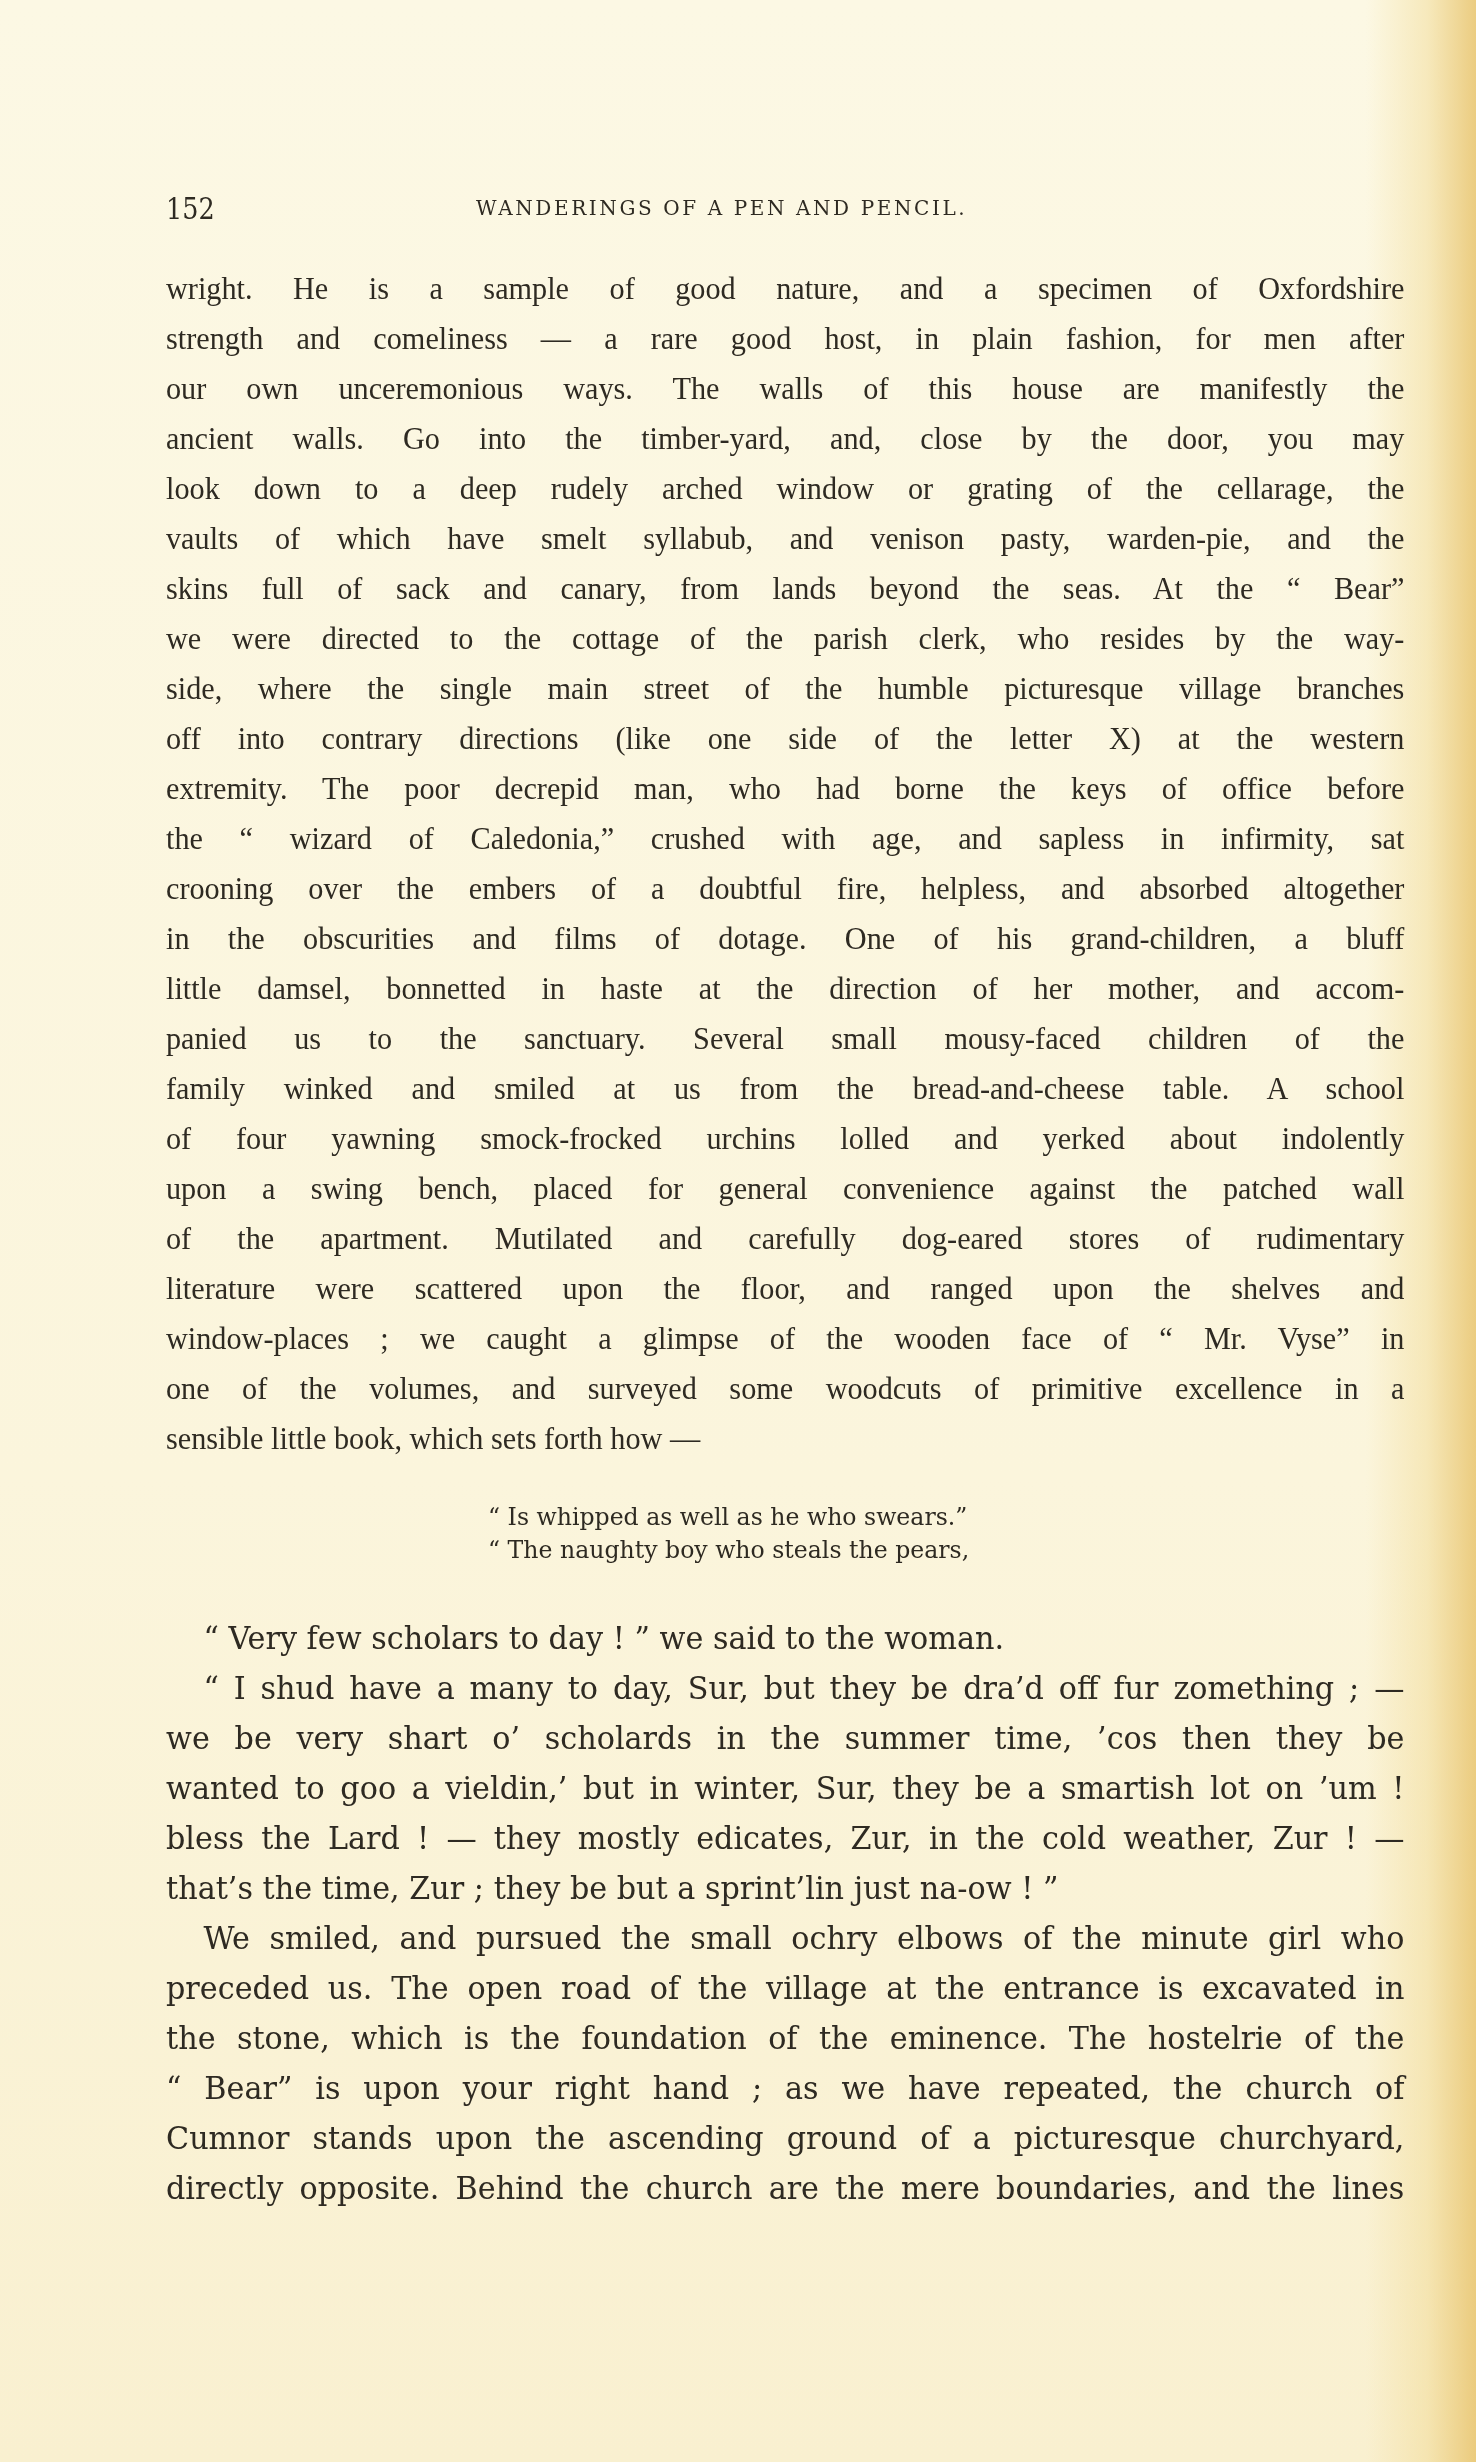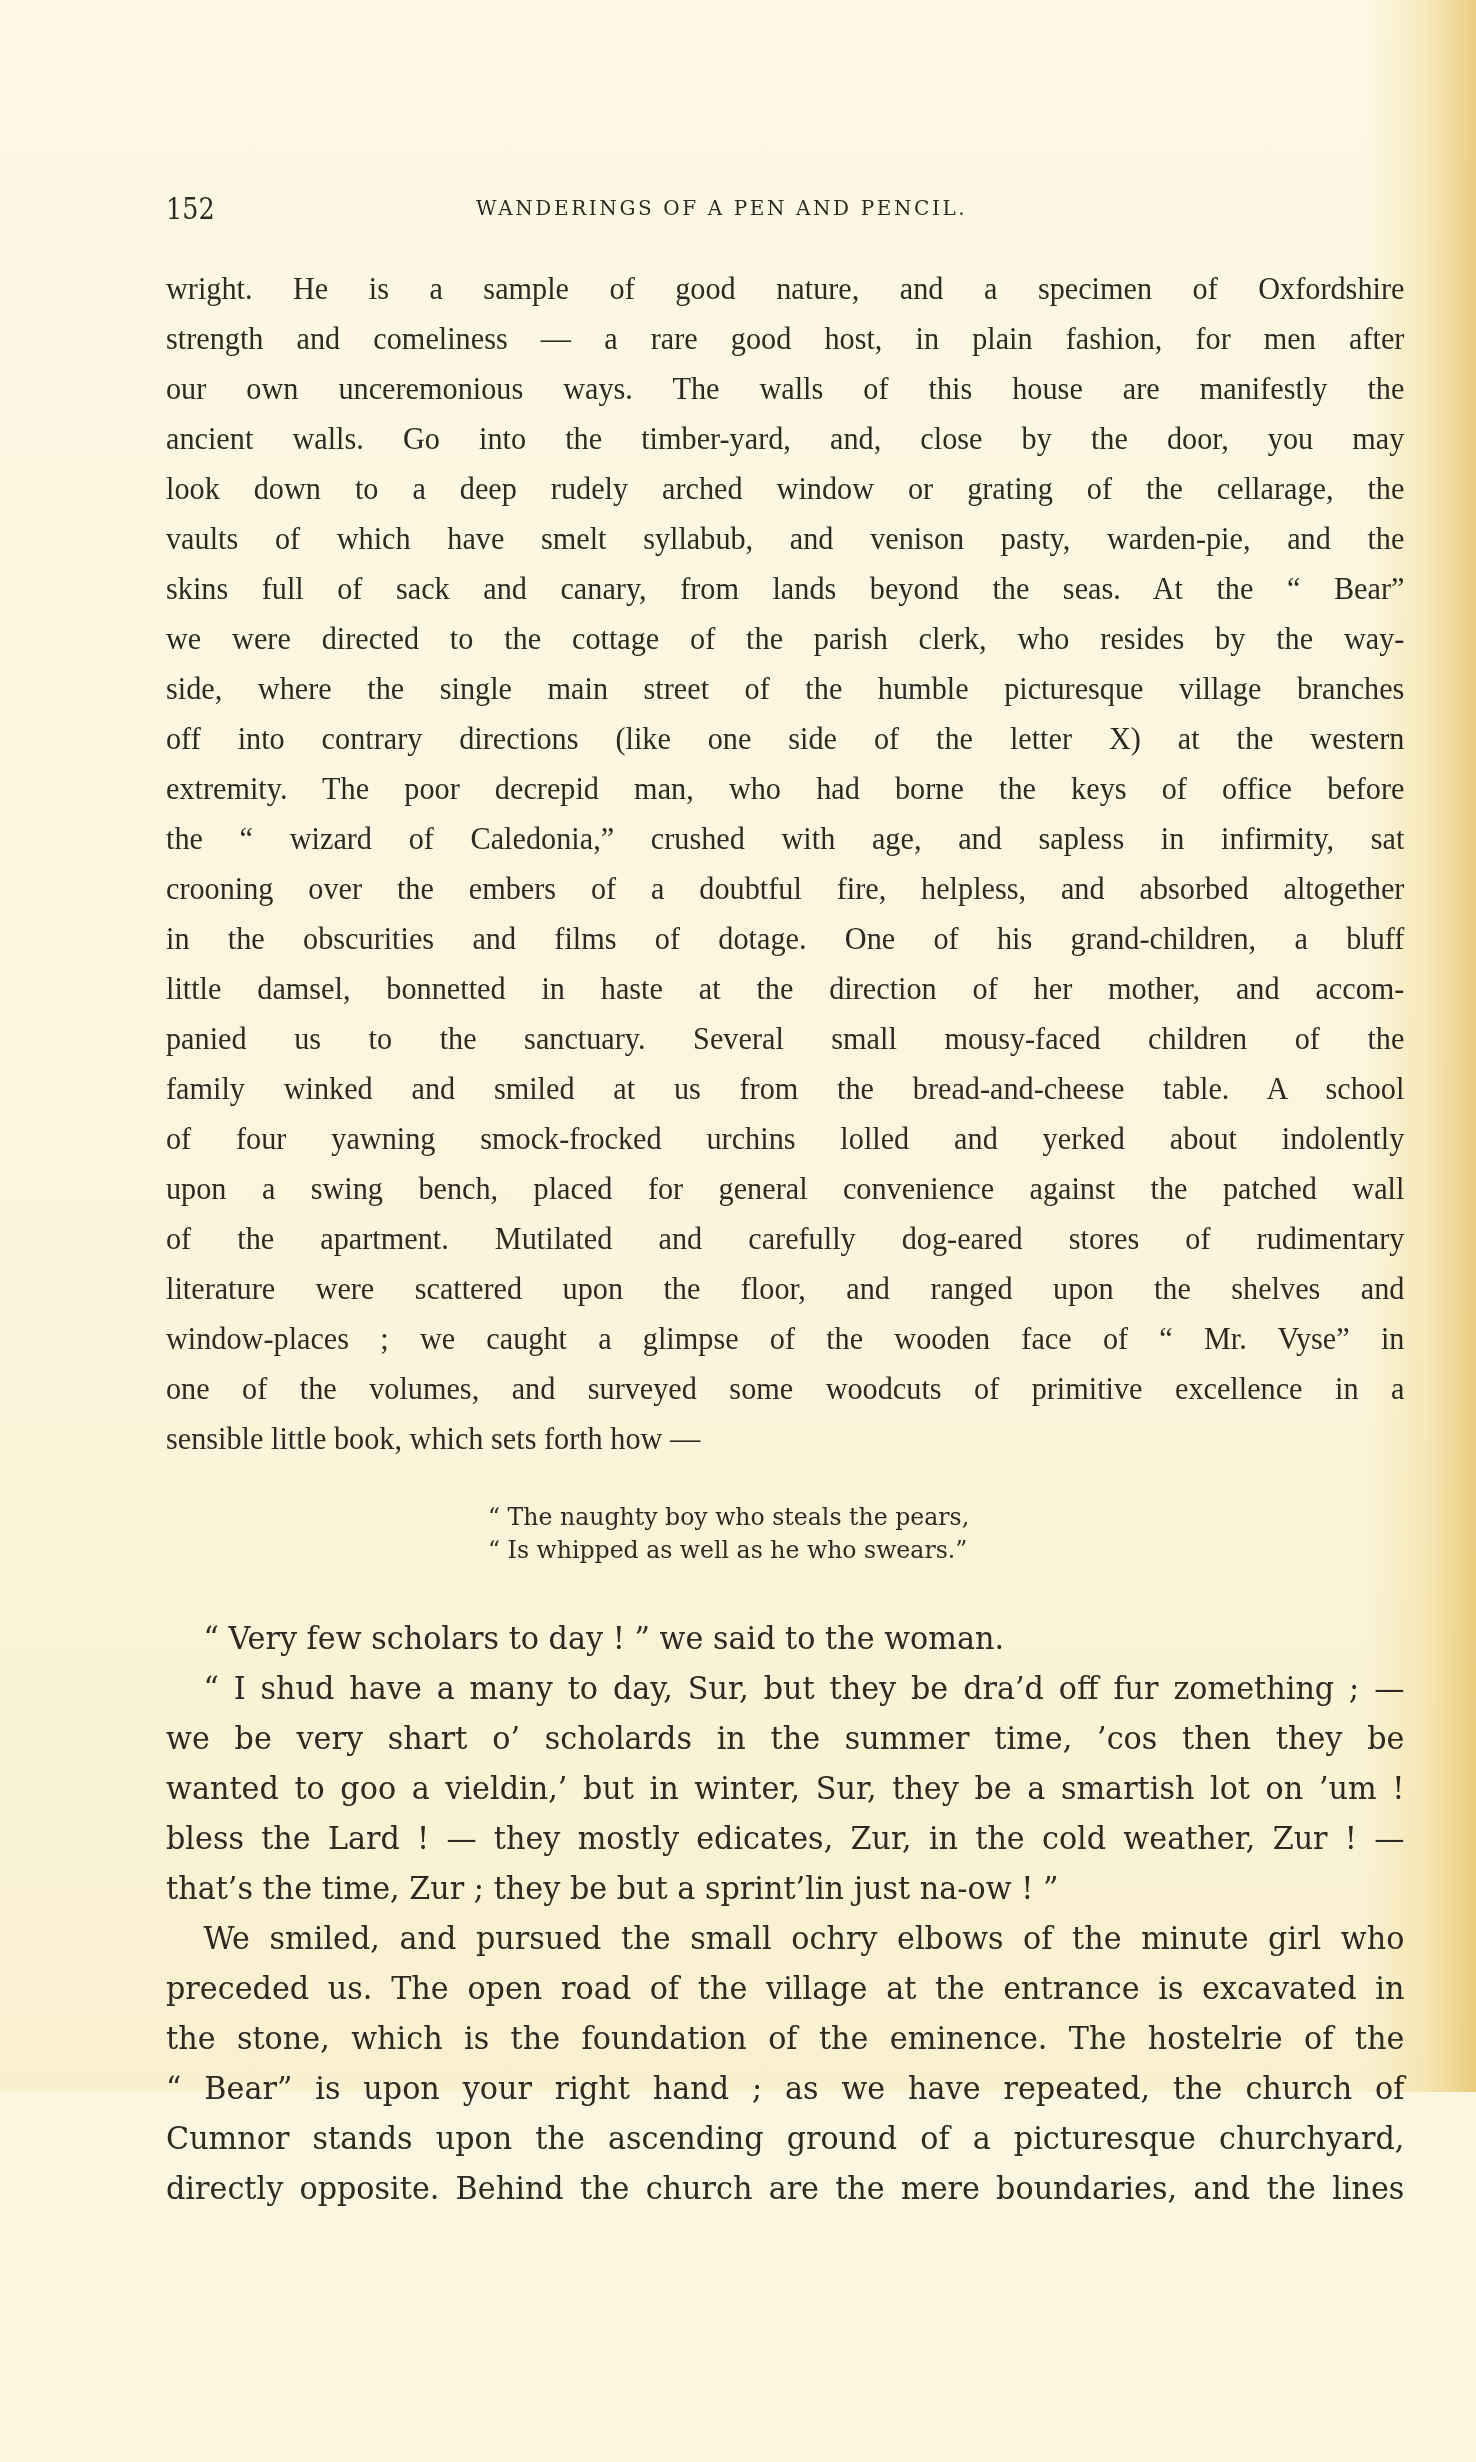--- a/index.html
+++ b/index.html
@@ -8,21 +8,21 @@
     }
     body {
       width: 1477px;
       height: 2462px;
       overflow: hidden;
       background: #fbf6df;
     }
     .page {
       position: relative;
       width: 1477px;
-      height: 2092px;
+      height: 2462px;
       background:
         linear-gradient(to right,
           rgba(255,255,255,0) 0px,
           rgba(255,255,255,0) 1366px,
           rgba(240,215,140,0.45) 1427px,
           rgba(232,196,110,0.85) 1477px),
         linear-gradient(to bottom, #fcf8e4 0%, #fbf5dc 60%, #f9f0d0 100%);
       font-family: "DejaVu Serif", "Liberation Serif", serif;
       color: #2e2a22;
     }
@@ -127,22 +127,22 @@
     <span class="line">of four yawning smock-frocked urchins lolled and yerked about indolently</span>
     <span class="line">upon a swing bench, placed for general convenience against the patched wall</span>
     <span class="line">of the apartment.  Mutilated and carefully dog-eared stores of rudimentary</span>
     <span class="line">literature were scattered upon the floor, and ranged upon the shelves and</span>
     <span class="line">window-places ; we caught a glimpse of the wooden face of “ Mr. Vyse” in</span>
     <span class="line">one of the volumes, and surveyed some woodcuts of primitive excellence in a</span>
     <span class="line last">sensible little book, which sets forth how —</span>
   </div>
 
   <div class="verse">
+    <span class="verse-line">“ Is whipped as well as he who swears.”</span>
     <span class="verse-line">“ The naughty boy who steals the pears,</span>
-    <span class="verse-line">“ Is whipped as well as he who swears.”</span>
   </div>
 
   <div class="body-text-2">
     <span class="line indent last">“ Very few scholars to day ! ”  we said to the woman.</span>
 
     <span class="line indent">“ I shud have a many to day, Sur, but they be dra’d off fur zomething ; —</span>
     <span class="line">we be very shart o’ scholards in the summer time, ’cos then they be</span>
     <span class="line">wanted to goo a vieldin,’ but in winter, Sur, they be a smartish lot on ’um !</span>
     <span class="line">bless the Lard ! — they mostly edicates, Zur, in the cold weather, Zur ! —</span>
     <span class="line last">that’s the time, Zur ; they be but a sprint’lin just na-ow ! ”</span>

